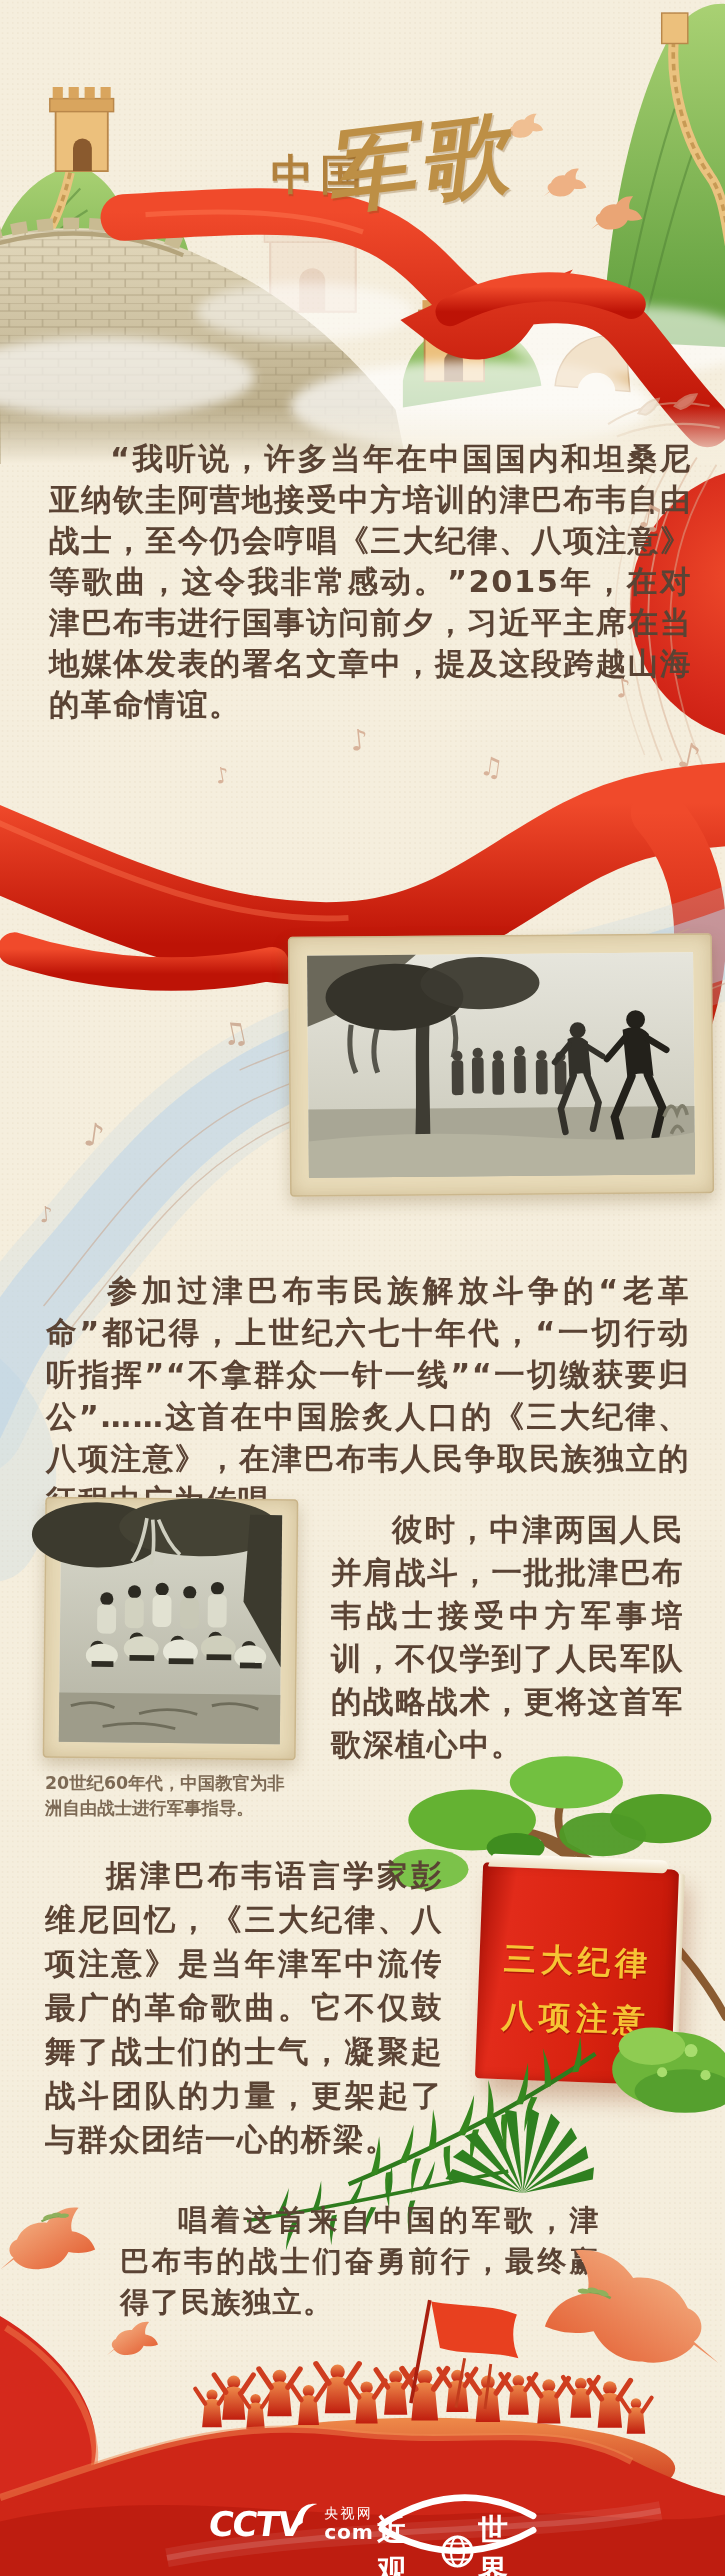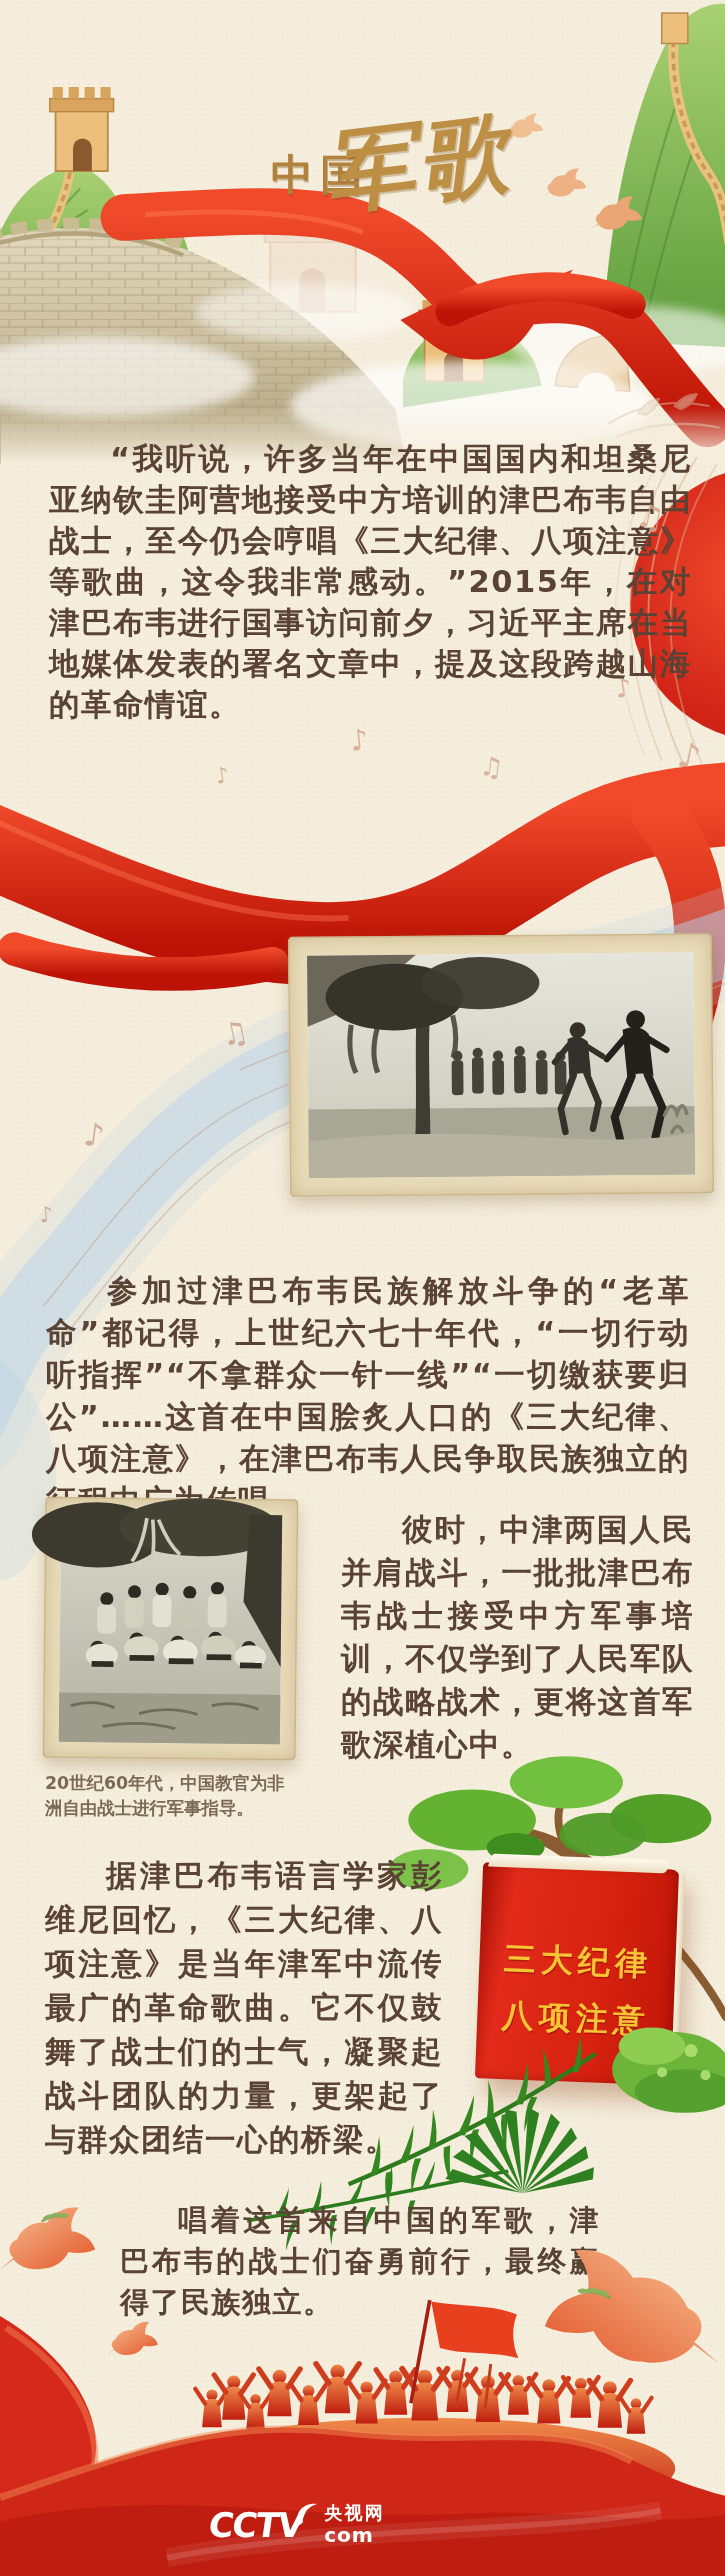--- a/index.html
+++ b/index.html
@@ -29,21 +29,21 @@
     text-shadow:1.5px 2.2px 0.7px rgba(122,79,26,.3);white-space:nowrap;
   }
   
   .para{
     position:absolute;margin:4px;font-weight:bold;color:#5a4334;
     font-size:30.5px;line-height:41px;letter-spacing:1.5px;
     text-align:justify;text-indent:2em;
   }
   .p1{top:434px;left:45px;width:643px;}
   .p2{top:1266px;left:42px;width:644px;line-height:42px;}
-  .p3{top:1504px;left:337px;width:353px;line-height:43px;}
+  .p3{top:1504px;left:327px;width:353px;line-height:43px;}
   .p4{top:1850px;left:41px;width:398px;line-height:44px;}
   .p5{top:2196px;left:116px;width:480px;font-size:29px;line-height:41px;}
   .caption{
     position:absolute;font-size:17.4px;font-weight:bold;color:#7d6a55;
     line-height:25.4px;letter-spacing:0;
   }
   .cap1{top:1203px;left:282px;width:415px;text-align:right;}
   .cap2{top:1771px;left:45px;width:255px;text-align:left;}
   
   .sun{
@@ -89,21 +89,21 @@
   }
   
   .logos{position:absolute;top:2487px;left:0;width:726px;height:80px;color:#fff;}
   .cctv-logo{position:absolute;left:209px;top:17.4px;display:flex;align-items:center;}
   .cctv-word{
     font-size:34px;font-weight:bold;letter-spacing:-1.5px;transform:skewX(-8deg);
     font-family:"DejaVu Sans","Liberation Sans",sans-serif;
   }
   .cctv-swoosh{margin:-19px 1.5px 0 -8.7px;}
   .cctv-col{display:flex;flex-direction:column;line-height:1;margin-left:1.5px;}
-  .cctv-cn{font-size:18px;letter-spacing:2.2px;font-weight:bold;}
+  .cctv-cn{font-size:14px;letter-spacing:2.2px;font-weight:normal;}
   .cctv-com{font-size:20.3px;font-weight:bold;margin-top:2.2px;letter-spacing:0.7px;}
   .jg-logo{position:absolute;left:377px;top:0;width:161px;height:75px;}
   .jg-row{
     position:absolute;top:23px;left:0;width:161px;display:flex;align-items:center;
     justify-content:center;gap:2.9px;font-size:30px;font-weight:bold;letter-spacing:1.5px;
   }
   .jg-arc{position:absolute;left:0;top:0;}
 </style>
 </head>
 <body>
@@ -586,16 +586,31 @@
     <div class="cctv-logo">
       <span class="cctv-word">CCTV</span>
       <svg class="cctv-swoosh" width="27.6" height="27.6" viewBox="0 0 38 38">
         <path d="M6,34 C0,14 14,2 32,4 C20,7 12,16 12,30 Z" fill="#ffffff"></path>
       </svg>
       <span class="cctv-col">
         <span class="cctv-cn">央视网</span>
         <span class="cctv-com">com</span>
       </span>
     </div>
+    <div class="jg-logo">
+      <svg class="jg-arc" width="161" height="75" viewBox="0 0 222 104">
+        <path d="M6,52 Q111,-16 216,40" stroke="#ffffff" stroke-width="9" fill="none" stroke-linecap="round"></path>
+        <path d="M6,58 Q111,118 216,60" stroke="#ffffff" stroke-width="9" fill="none" stroke-linecap="round"></path>
+      </svg>
+      <div class="jg-row">
+        <span>近观</span>
+        <svg width="35" height="35" viewBox="0 0 48 48">
+          <circle cx="24" cy="24" r="20" stroke="#ffffff" stroke-width="4" fill="none"></circle>
+          <ellipse cx="24" cy="24" rx="9" ry="20" stroke="#ffffff" stroke-width="3" fill="none"></ellipse>
+          <path d="M4,24 H44 M8,13 H40 M8,35 H40" stroke="#ffffff" stroke-width="3" fill="none"></path>
+        </svg>
+        <span>世界</span>
+      </div>
+    </div>
   </div>
 
 </div>
 
 
 </body></html>

